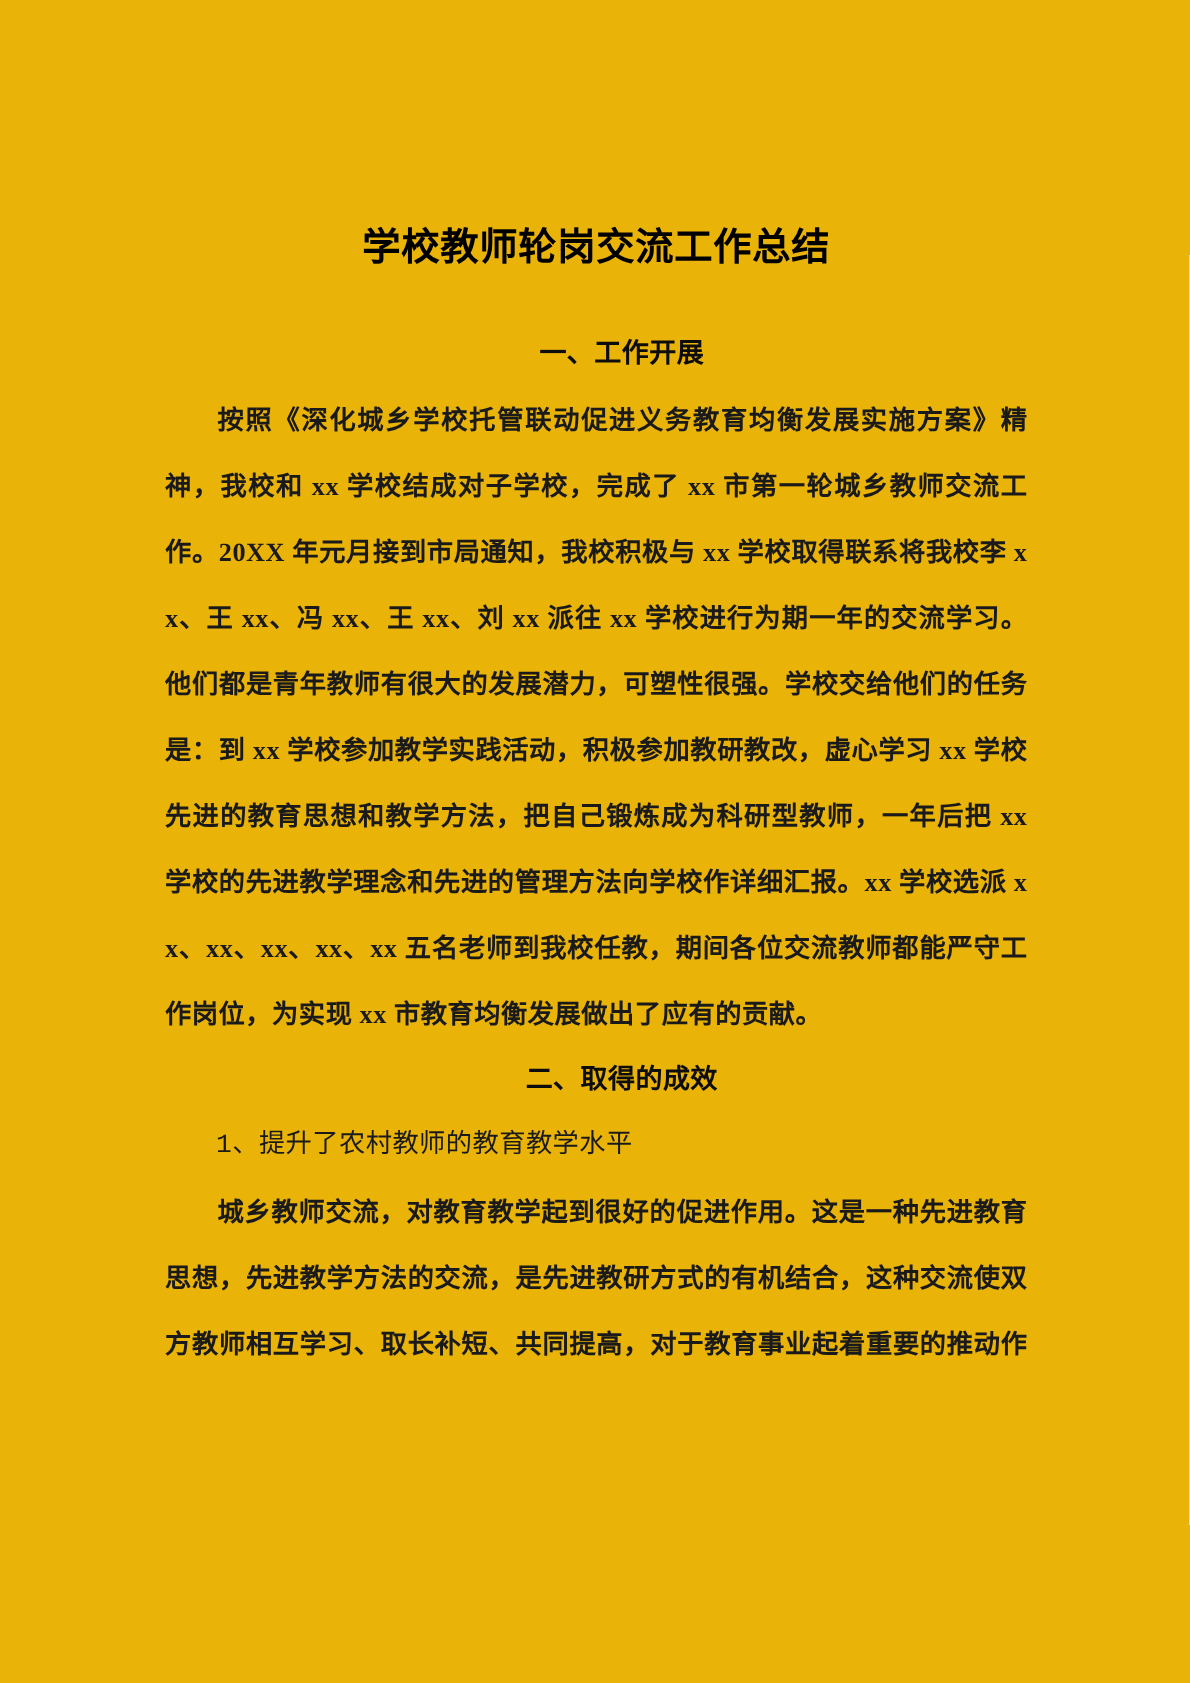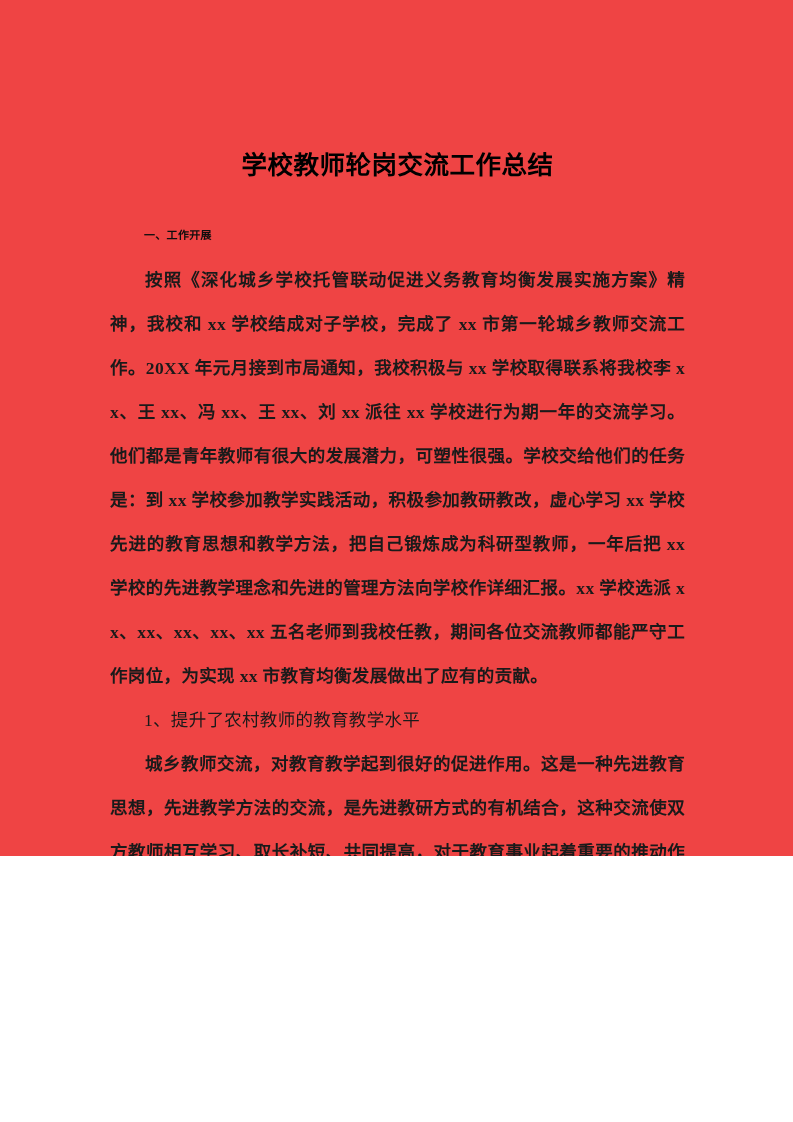--- a/index.html
+++ b/index.html
@@ -4,22 +4,22 @@
 <title>学校教师轮岗交流工作总结</title>
 <style>
   html, body {
     margin: 0;
     padding: 0;
     background: #ffffff;
   }
   .page {
     position: relative;
     width: 793px;
-    height: 856px;
-    background: #ef4444;
+    height: 1122px;
+    background: #eab308;
     margin: 0 auto;
     overflow: hidden;
     box-sizing: border-box;
     font-family: "Liberation Serif", "DejaVu Serif", serif;
     color: #111111;
     -webkit-font-smoothing: antialiased;
   }
   .content {
     position: absolute;
     left: 110px;
@@ -33,29 +33,30 @@
     line-height: 1.2;
     text-align: center;
     letter-spacing: 0.5px;
     margin: 0;
     padding-top: 150px;
     color: #000000;
   }
   .section-heading {
     font-family: "DejaVu Sans", "Liberation Sans", sans-serif;
     font-weight: 700;
-    font-size: 11px;
+    font-size: 18px;
     line-height: 44px;
     margin: 0;
     text-indent: 34px;
     color: #0d0d0d;
     letter-spacing: 0.3px;
+    text-align: center;
   }
   .sub-heading {
-    font-family: Liberation Serif, serif;
+    font-family: Liberation Mono, monospace;
     font-weight: 400;
     font-size: 17.5px;
     line-height: 44px;
     margin: 0;
     text-indent: 34px;
     color: #1a1a1a;
     letter-spacing: 0.3px;
   }
   .body-para {
     font-family: "Liberation Serif", "DejaVu Serif", serif;
@@ -83,19 +84,20 @@
   <div class="content">
 
     <h1 class="doc-title">学校教师轮岗交流工作总结</h1>
 
     <div class="spacer-title-gap"></div>
 
     <h2 class="section-heading">一、工作开展</h2>
 
     <p class="body-para">按照《深化城乡学校托管联动促进义务教育均衡发展实施方案》精神，我校和 xx 学校结成对子学校，完成了 xx 市第一轮城乡教师交流工作。20XX 年元月接到市局通知，我校积极与 xx 学校取得联系将我校李 xx、王 xx、冯 xx、王 xx、刘 xx 派往 xx 学校进行为期一年的交流学习。他们都是青年教师有很大的发展潜力，可塑性很强。学校交给他们的任务是：到 xx 学校参加教学实践活动，积极参加教研教改，虚心学习 xx 学校先进的教育思想和教学方法，把自己锻炼成为科研型教师，一年后把 xx 学校的先进教学理念和先进的管理方法向学校作详细汇报。xx 学校选派 xx、xx、xx、xx、xx 五名老师到我校任教，期间各位交流教师都能严守工作岗位，为实现 xx 市教育均衡发展做出了应有的贡献。</p>
 
+    <h2 class="section-heading">二、取得的成效</h2>
 
     <p class="sub-heading">1、提升了农村教师的教育教学水平</p>
 
     <p class="body-para clipped">城乡教师交流，对教育教学起到很好的促进作用。这是一种先进教育思想，先进教学方法的交流，是先进教研方式的有机结合，这种交流使双方教师相互学习、取长补短、共同提高，对于教育事业起着重要的推动作用。尤其对于农村教师来说，受益最大。对于交流到 xx 学校的教师能直接感受、学习、实践先进的教学方法。对于本校的老师通过对 xx 学校交流老师带来</p>
 
   </div>
 </div>
 
 </body></html>

